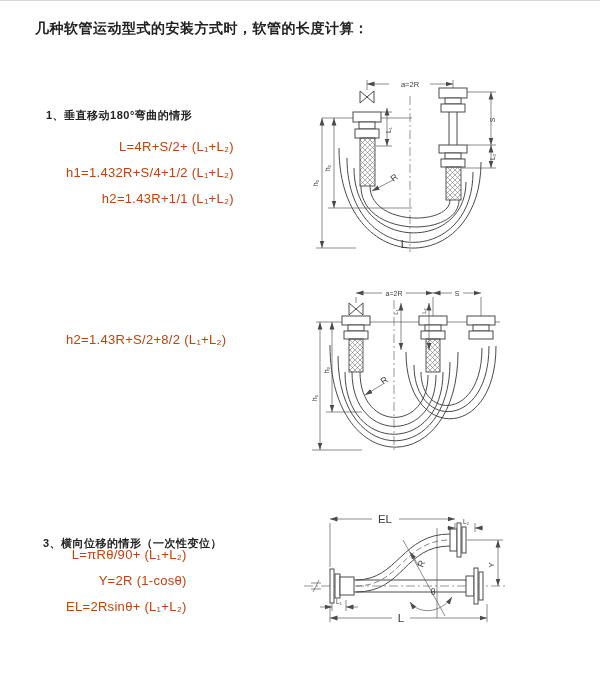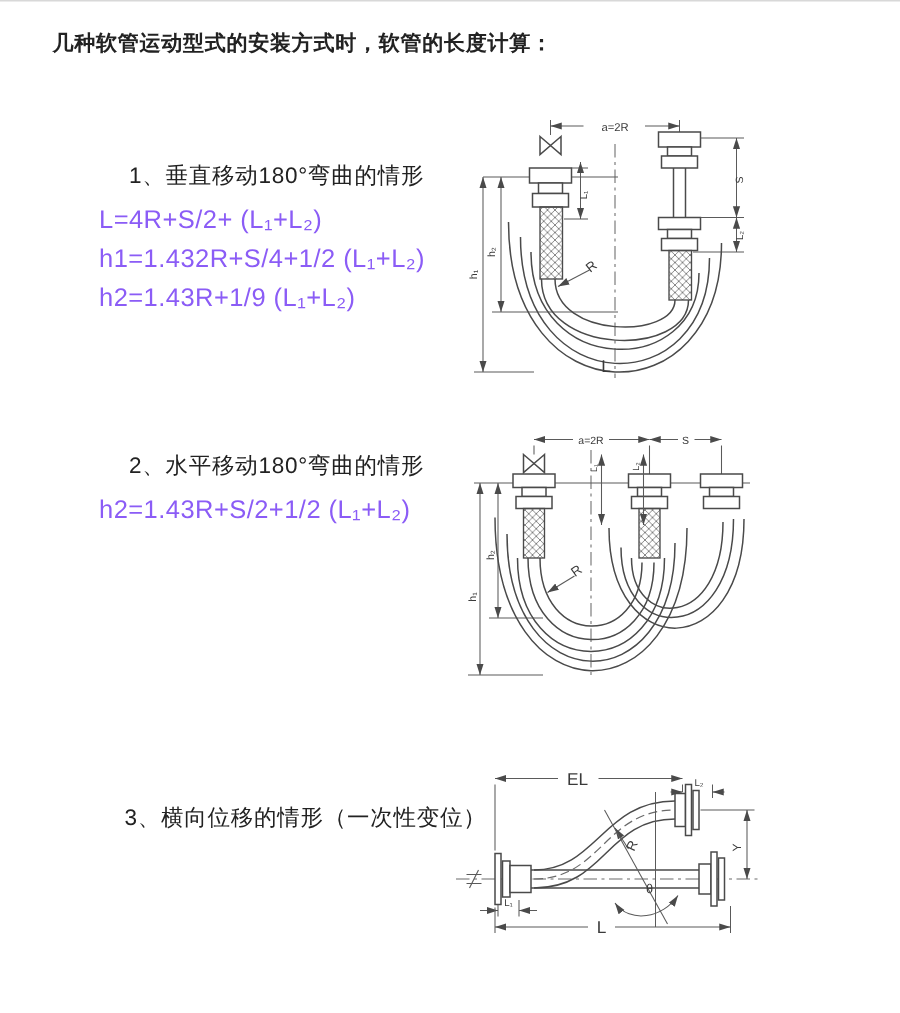--- a/index.html
+++ b/index.html
@@ -1,50 +1,54 @@
 <!DOCTYPE html>
 <html><head>
 <meta charset="utf-8">
 <style>
   html,body{margin:0;padding:0;background:#fff;}
   .page{position:relative;width:600px;height:675px;background:#ffffff;overflow:hidden;
-        font-family:"Liberation Sans","DejaVu Sans",sans-serif;color:#1c1c1c;}
+        font-family:"Liberation Sans","DejaVu Sans",sans-serif;color:#1c1c1c;text-align:right;}
   .topline{position:absolute;left:0;top:0;width:600px;height:1px;background:#d8d8d8;}
   .title{position:absolute;left:35px;top:20px;font-size:14px;font-weight:bold;letter-spacing:.5px;color:#222;}
-  .sec-head{position:absolute;font-size:15px;font-weight:normal;letter-spacing:.5px;color:#222;margin-left:40px;}
-  .formulas{position:absolute;font-size:17px;color:#8b5cf6;}
+  .sec-head{position:absolute;font-size:11px;font-weight:bold;letter-spacing:.5px;color:#222;}
+  .formulas{position:absolute;font-size:13px;color:#c2410c;}
   .formula{height:26px;line-height:17px;letter-spacing:.3px;}
   svg{position:absolute;}
   svg text{font-family:"Liberation Sans","DejaVu Sans",sans-serif;fill:#3a3a3a;}
   .dln{stroke:#4a4a4a;stroke-width:1;fill:none;}
   .thin{stroke:#5a5a5a;stroke-width:.7;fill:none;}
   .dash{stroke:#6a6a6a;stroke-width:.7;fill:none;stroke-dasharray:9 3 2 3;}
   .dsh2{stroke:#6a6a6a;stroke-width:.8;fill:none;stroke-dasharray:6 3;}
   .fit{fill:#ffffff;stroke:#4a4a4a;stroke-width:1;}
 </style>
 </head>
 <body>
 
 <div class="page">
   <div class="topline"></div>
   <div class="title">几种软管运动型式的安装方式时，软管的长度计算：</div>
 
   <div class="sec-head" style="left:46px;top:108px;">1、垂直移动180°弯曲的情形</div>
   <div class="formulas" style="left:66px;top:138px;">
     <div class="formula">L=4R+S/2+ (L₁+L₂)</div>
     <div class="formula">h1=1.432R+S/4+1/2 (L₁+L₂)</div>
-    <div class="formula">h2=1.43R+1/9 (L₁+L₂)</div>
+    <div class="formula">h2=1.43R+1/1 (L₁+L₂)</div>
   </div>
 
-  <div class="sec-head" style="left:46px;top:301px;">2、水平移动180°弯曲的情形</div>
   <div class="formulas" style="left:66px;top:331px;">
-    <div class="formula">h2=1.43R+S/2+1/2 (L₁+L₂)</div>
+    <div class="formula">h2=1.43R+S/2+8/2 (L₁+L₂)</div>
   </div>
 
   <div class="sec-head" style="left:43px;top:536px;">3、横向位移的情形（一次性变位）</div>
+  <div class="formulas" style="left:66px;top:546px;">
+    <div class="formula">L=πRθ/90+ (L₁+L₂)</div>
+    <div class="formula">Y=2R (1-cosθ)</div>
+    <div class="formula">EL=2Rsinθ+ (L₁+L₂)</div>
+  </div>
 
   <svg style="left:308px;top:66px;" width="292" height="200" viewBox="308 66 292 200">
     <defs>
       <marker id="m1" orient="auto-start-reverse" markerUnits="userSpaceOnUse" markerWidth="9" markerHeight="7" refX="7.5" refY="3">
         <path d="M0,0.6 L7.5,3 L0,5.4 Z" fill="#4a4a4a"></path>
       </marker>
       <pattern id="braid1" patternUnits="userSpaceOnUse" width="5" height="5">
         <path d="M0,5 L5,0 M0,0 L5,5" stroke="#7a7a7a" stroke-width="0.6"></path>
       </pattern>
     </defs>

